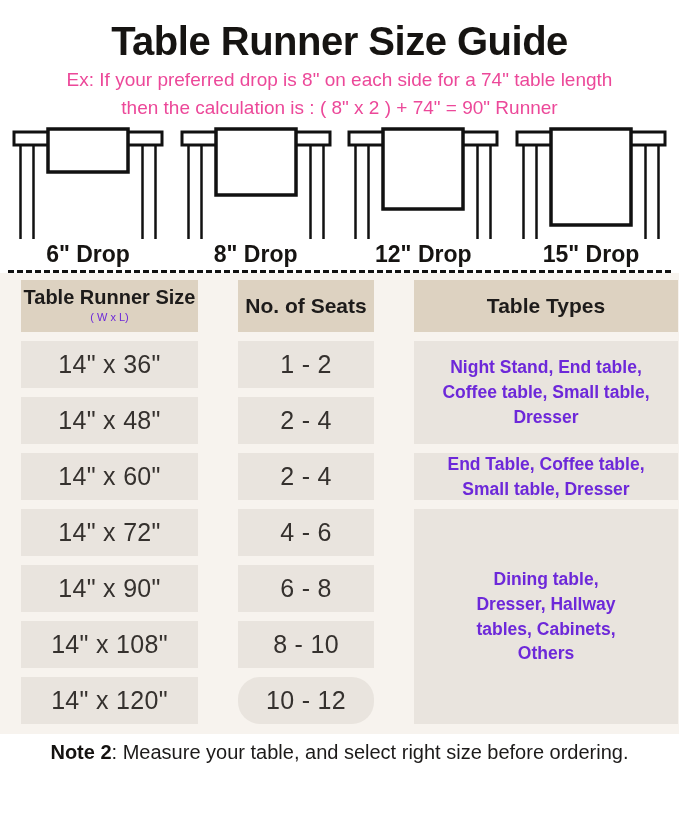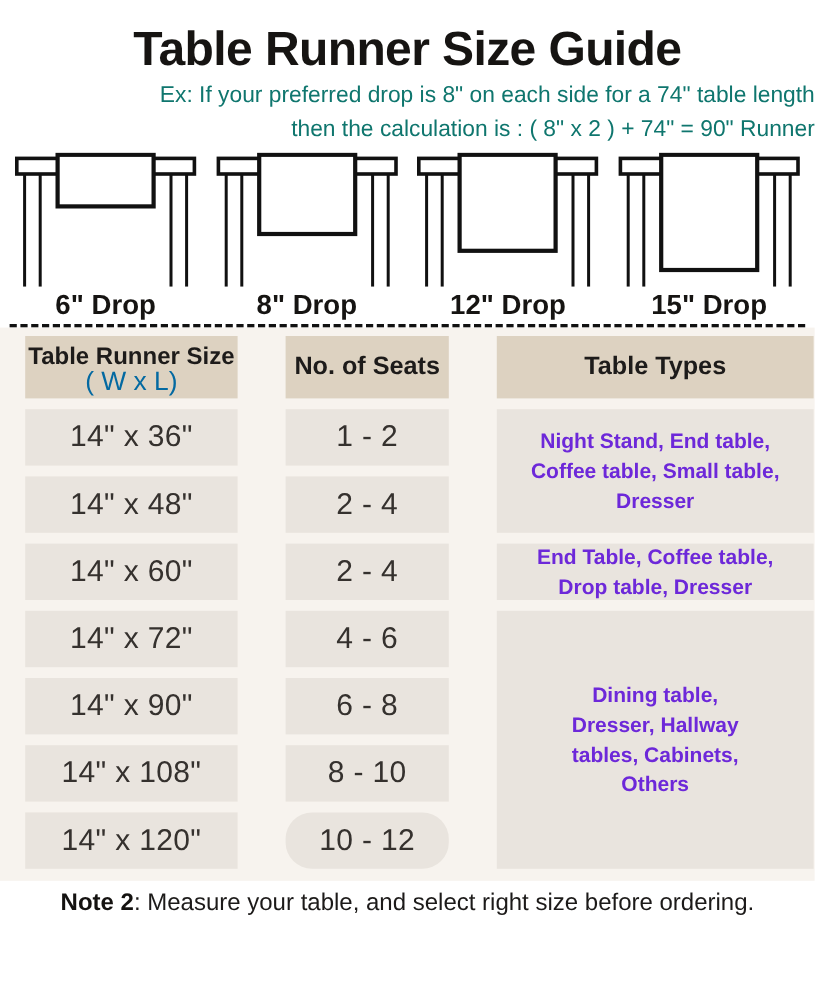--- a/index.html
+++ b/index.html
@@ -23,25 +23,25 @@
     color: #161412;
   }
   .formula {
     text-align: center;
     font-size: 20px;
     line-height: 25px;
     margin-top: 5px;
     color: #242220;
   }
   .example {
-    text-align: right;
+    text-align: center;
     font-size: 19px;
     line-height: 24px;
     margin-top: 4px;
-    color: #0f766e;
+    color: #ec4899;
   }
 
   
   .illustrations {
     display: flex;
     justify-content: space-between;
     padding: 0 6px;
     margin-top: 7px;
   }
   .illus { width: 164px; display: flex; flex-direction: column; align-items: center; }
@@ -73,21 +73,21 @@
   }
   .cell {
     background: #e9e4de;
     display: flex;
     align-items: center;
     justify-content: center;
     text-align: center;
   }
   .hcell { background: #ddd2c1; flex-direction: column; }
   .hcell .h-main { font-size: 20px; font-weight: 700; line-height: 22px; color: #1d1b1a; }
-  .hcell .h-sub  { font-size: 22px; line-height: 19px; color: #0369a1; }
+  .hcell .h-sub  { font-size: 11px; line-height: 19px; color: #6d28d9; }
   .hcell .h-one  { font-size: 21px; font-weight: 700; color: #1d1b1a; }
   .val { font-size: 25px; color: #35312e; letter-spacing: 0.3px; }
   .types-text {
     font-size: 17.5px;
     font-weight: 700;
     line-height: 1.42;
     color: #6d28d9;
   }
   .types-a .types-text { max-width: 208px; }
   .types-b .types-text { max-width: 228px; }
@@ -229,21 +229,21 @@
         <span class="val">14" x 120"</span>
       </div>
     <div class="cell" style="grid-column:2;grid-row:8;border-radius:22px;">
         <span class="val">10 - 12</span>
       </div>
 
     <div class="cell types-a" style="grid-column:3;grid-row:2/4;">
       <span class="types-text">Night Stand, End table, Coffee table, Small table, Dresser</span>
     </div>
     <div class="cell types-b" style="grid-column:3;grid-row:4;">
-      <span class="types-text">End Table, Coffee table, Drop table, Dresser</span>
+      <span class="types-text">End Table, Coffee table, Small table, Dresser</span>
     </div>
     <div class="cell types-c" style="grid-column:3;grid-row:5/9;">
       <span class="types-text">Dining table, Dresser, Hallway tables, Cabinets, Others</span>
     </div>
 
   </div>
 
   <div class="notes">
     <p class="note"><strong>Note 2</strong><span>: Measure your table, and select right size before ordering.</span></p>
   </div>

